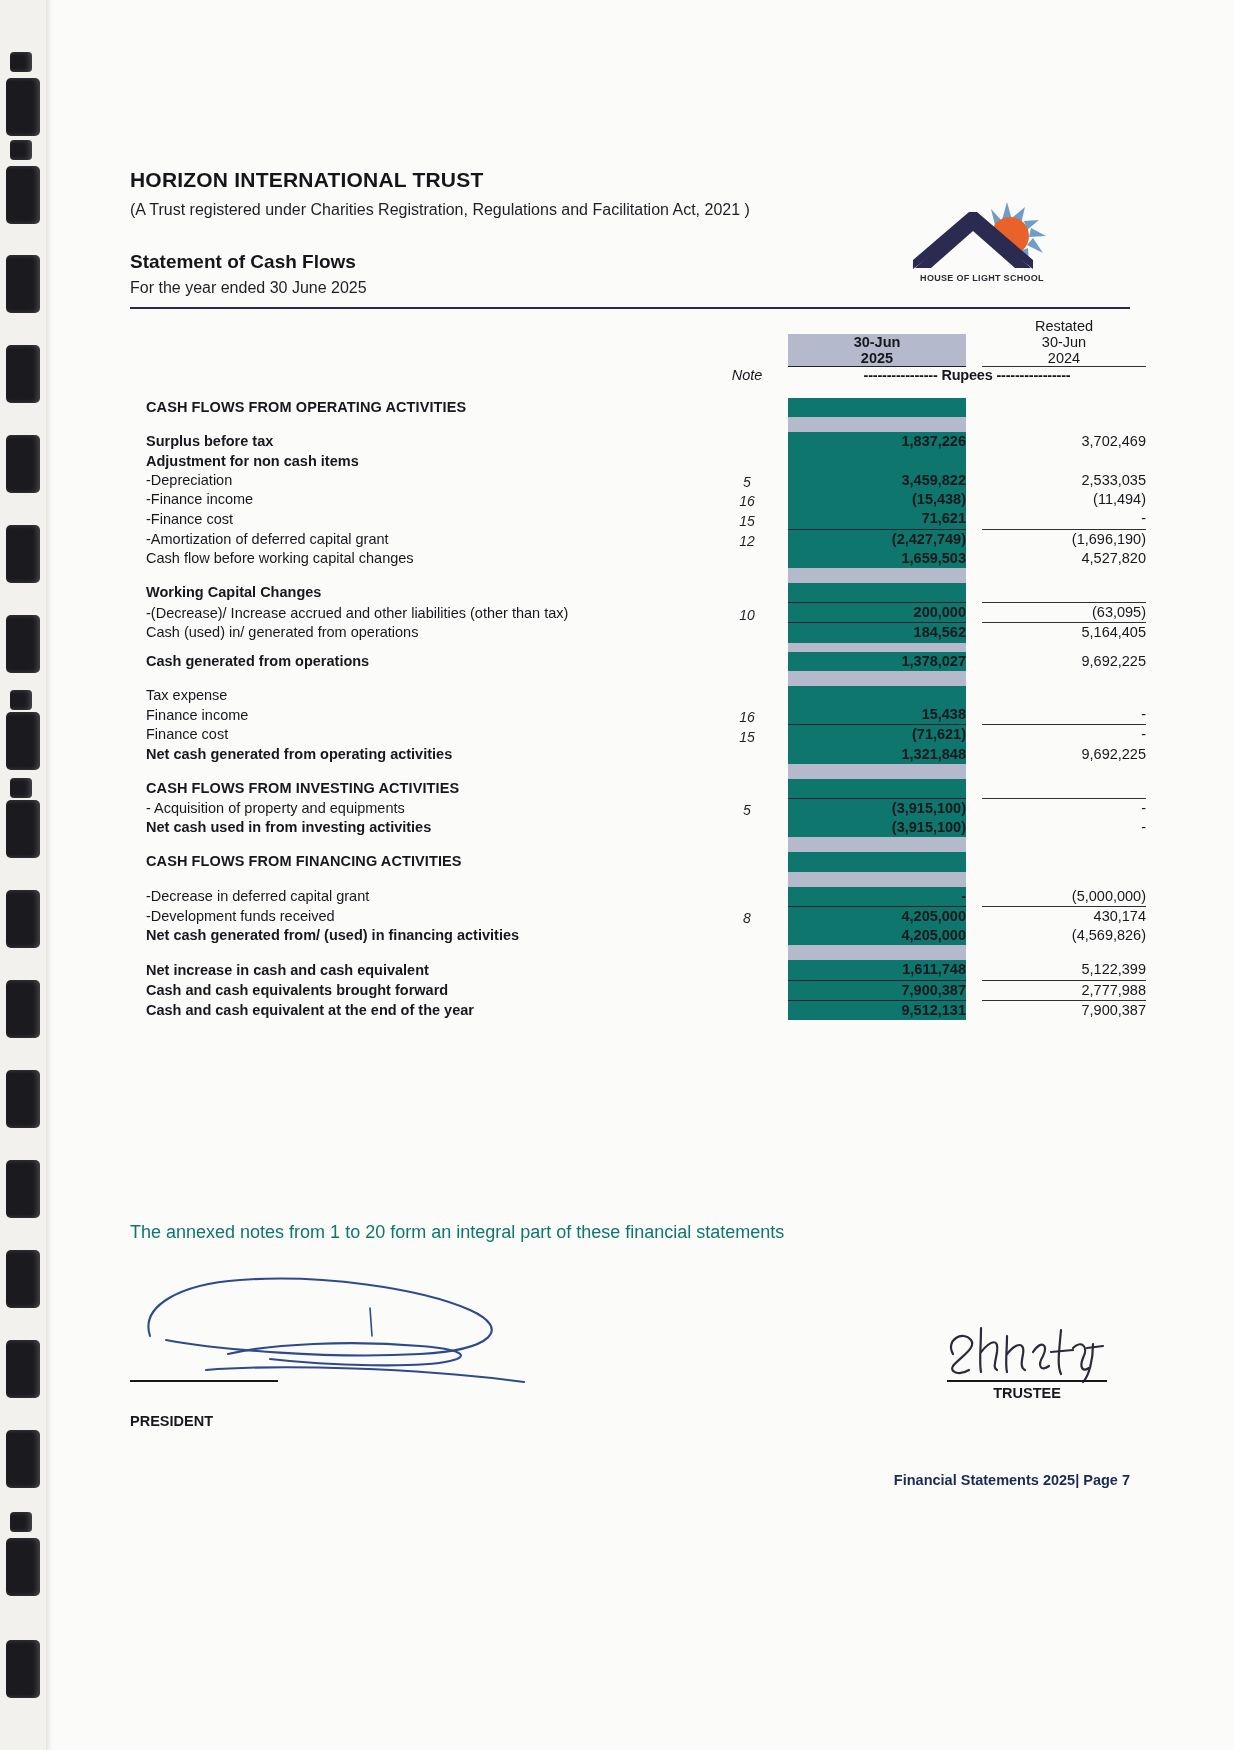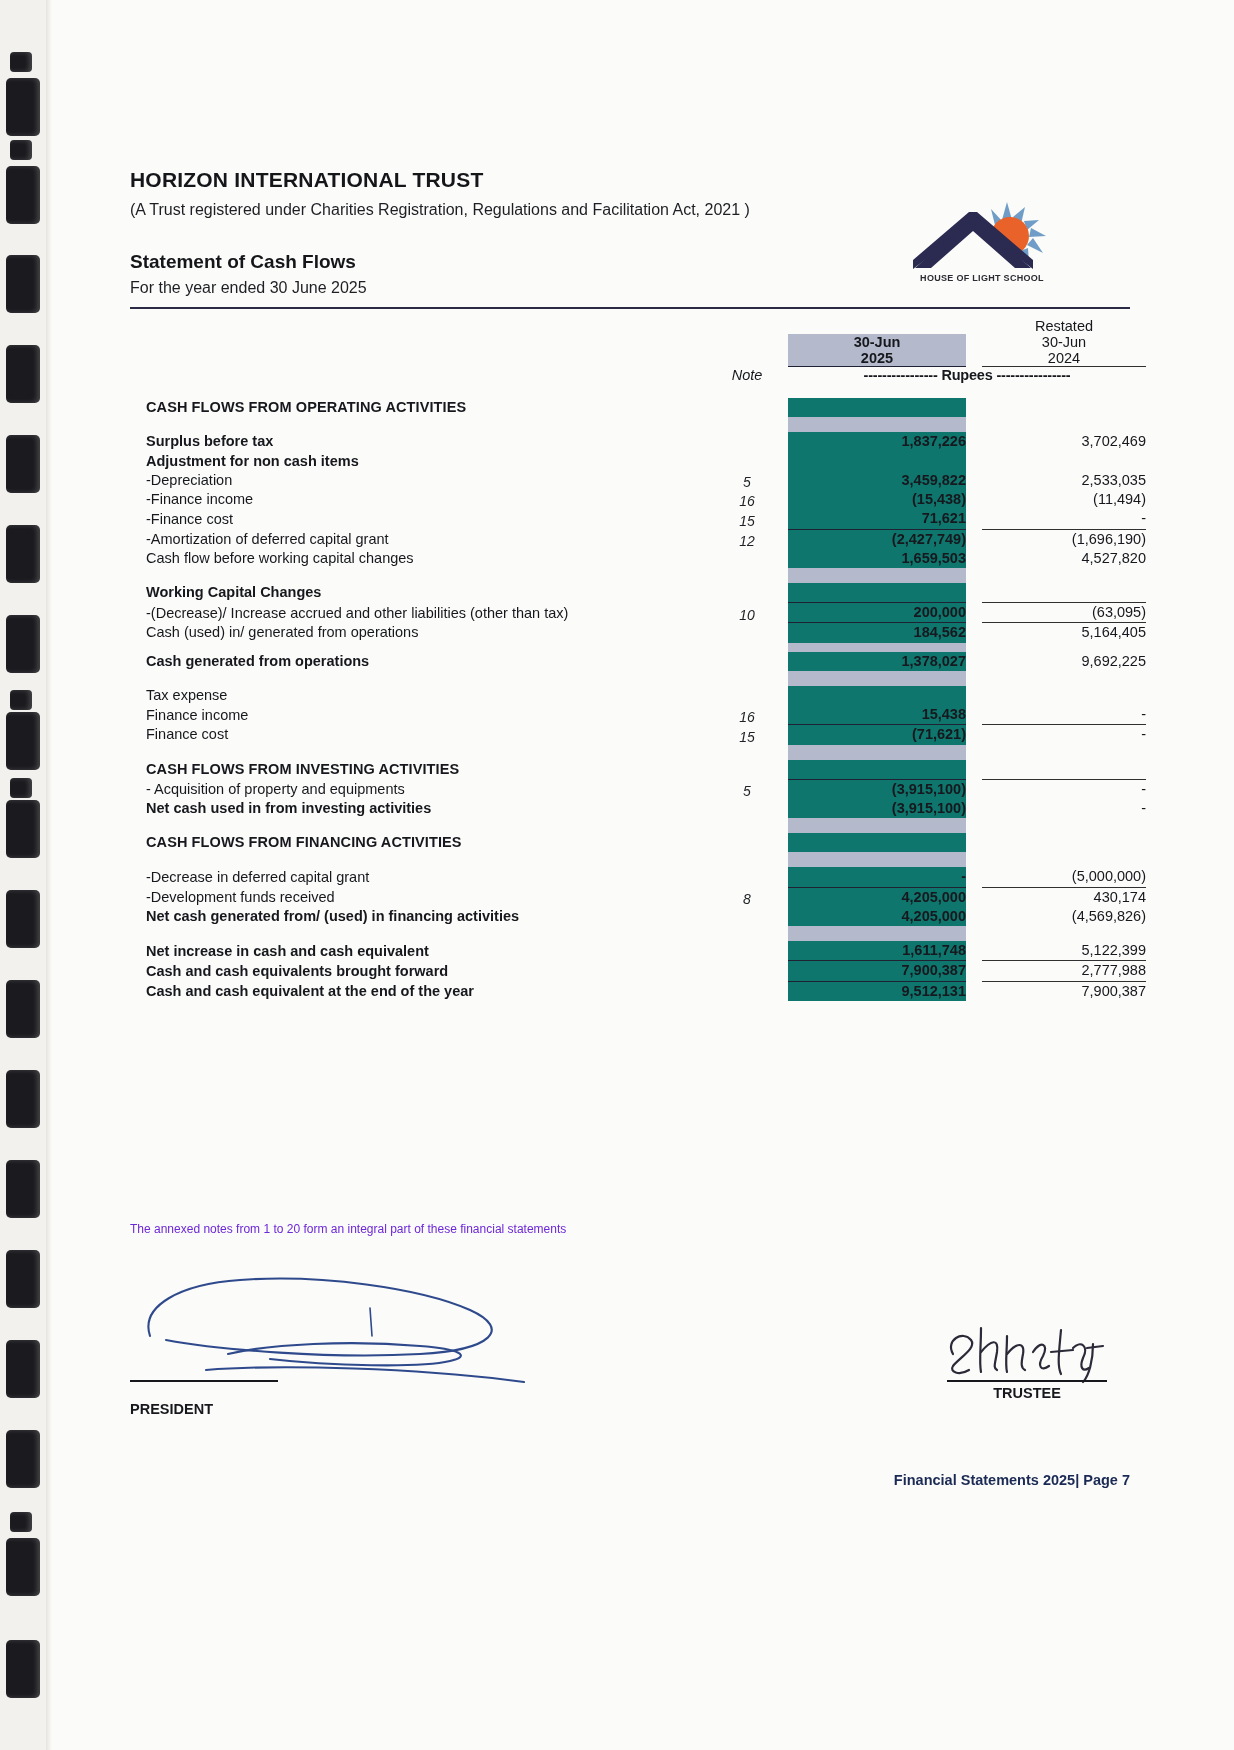--- a/index.html
+++ b/index.html
@@ -75,26 +75,26 @@
   .hd-restated { text-align:center; font-size:14.5px; padding-bottom:1px; }
   .hd-datecur  { text-align:center; font-weight:bold; background:#b4bacb; padding:3px 0 0 0; font-size:14.5px; }
   .hd-dateprev { text-align:center; font-size:14.5px; padding:3px 0 0 0; }
   .hd-underline-cur  { border-bottom:1.6px solid #1f2233; }
   .hd-underline-prev { border-bottom:1.2px solid #303030; }
   .hd-note { text-align:center; font-style:italic; font-size:14.5px; padding-top:5px; }
   .hd-rupees { text-align:center; font-size:14.5px; font-weight:bold; padding-top:5px;
                letter-spacing:-.2px; white-space:nowrap; }
 
   
-  .annex { position:absolute; left:88px; top:1222px; font-size:12px; color:#6d28d9; }
+  .annex { position:absolute; left:88px; top:1222px; font-size:18px; color:#0f766e; }
 
   
   .sig-pres { position:absolute; left:88px; top:1380px; }
   .sig-pres .line { border-top:2px solid #16181d; width:148px; }
-  .sig-pres .cap  { font-size:14.5px; font-weight:bold; padding-top:19px; }
+  .sig-pres .cap  { font-size:14.5px; font-weight:bold; padding-top:19px;margin-top:12px; }
 
   .sig-tru { position:absolute; left:905px; top:1380px; text-align:center; width:160px; }
   .sig-tru .line { border-top:2px solid #16181d; width:160px; }
   .sig-tru .cap  { font-size:14.5px; font-weight:bold; padding-top:3px; }
 
   .ink { position:absolute; pointer-events:none; }
 
   .pagefoot { position:absolute; left:0; top:1472px; width:1182px;
               text-align:right; padding-right:94px;
               font-size:14.5px; font-weight:bold; color:#1b2a55; }
@@ -326,20 +326,27 @@
           <td></td>
           <td class="num prev">-</td>
         </tr>
         <tr>
           <td class="lbl ">Finance cost</td>
           <td class="note">15</td>
           <td class="num cur tl-cur">(71,621)</td>
           <td></td>
           <td class="num prev tl-prev">-</td>
         </tr>
+        <tr>
+          <td class="lbl b">Net cash generated from operating activities</td>
+          <td class="note"></td>
+          <td class="num cur">1,321,848</td>
+          <td></td>
+          <td class="num prev">9,692,225</td>
+        </tr>
         <tr class="sp-row">
           <td></td>
           <td></td>
           <td class="fill-cur"></td>
           <td></td>
           <td></td>
         </tr>
         <tr>
           <td class="lbl sec">CASH FLOWS FROM INVESTING ACTIVITIES</td>
           <td class="note"></td>

